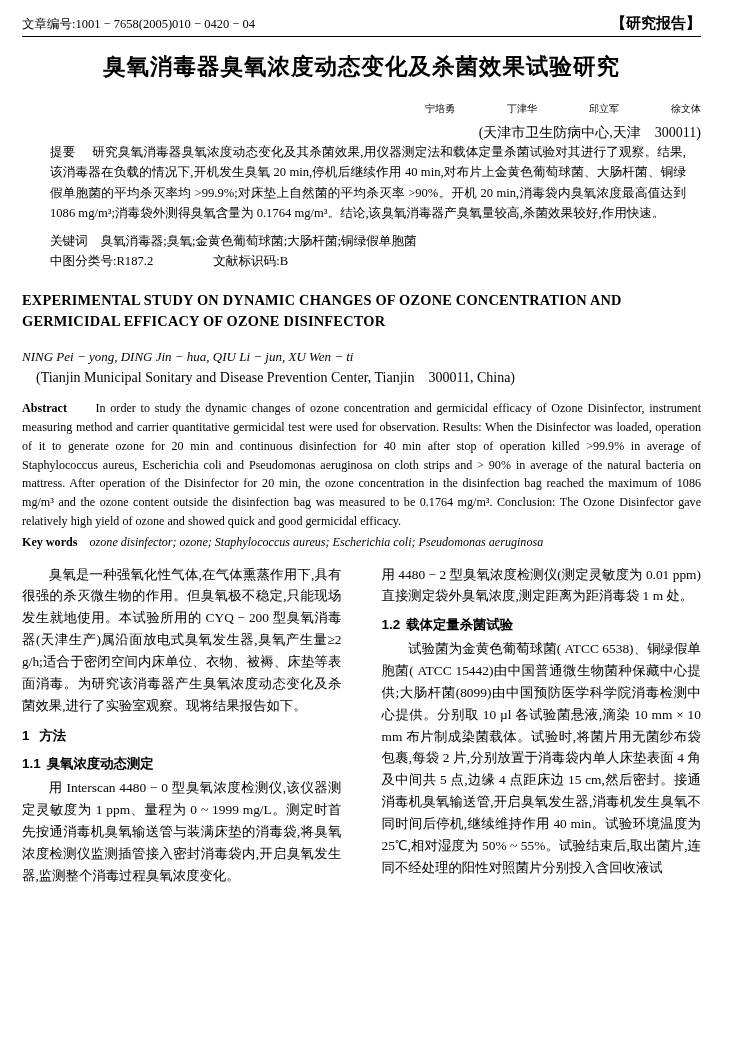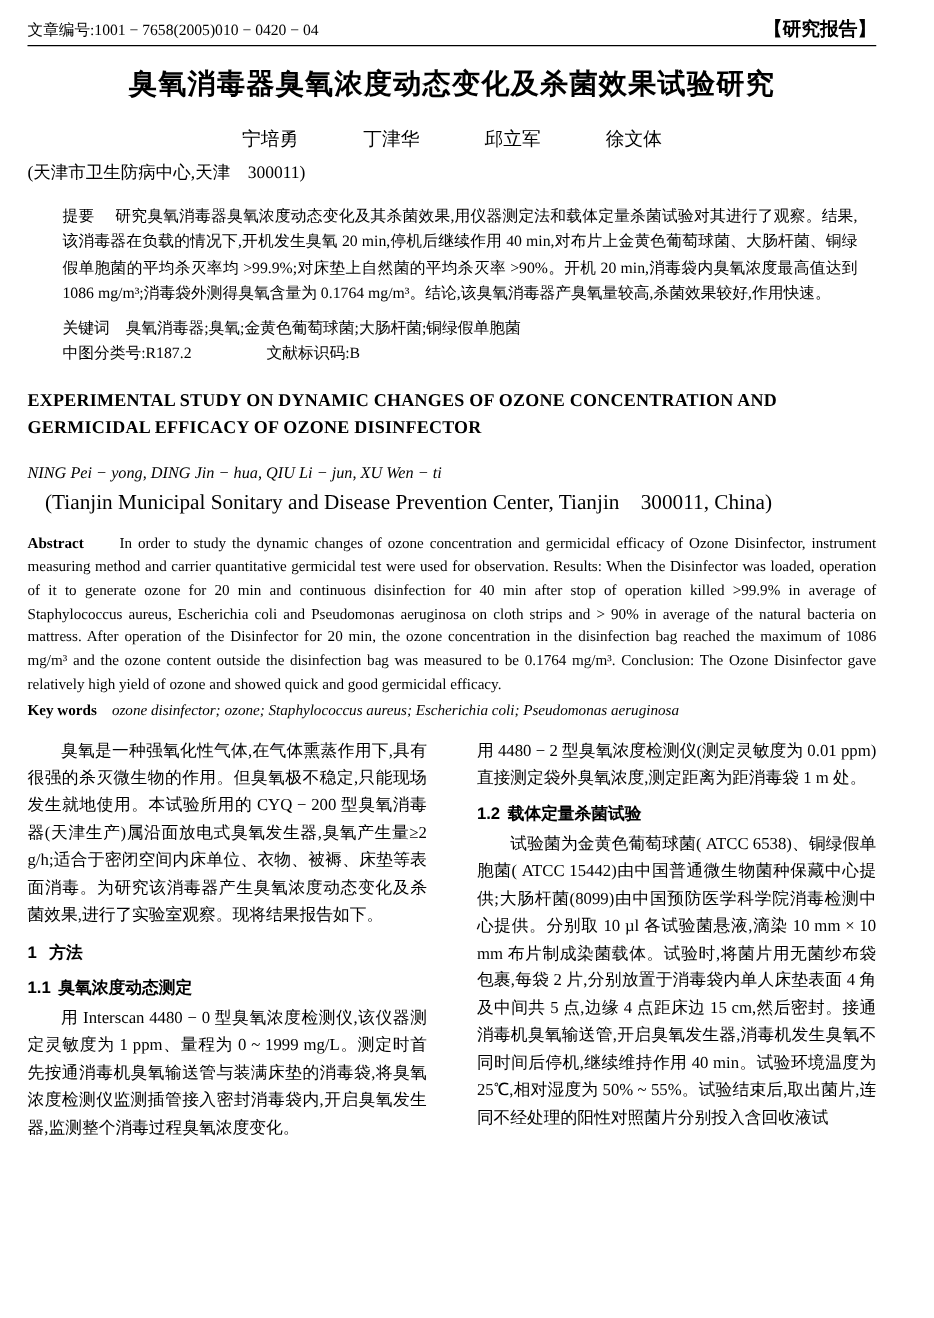--- a/index.html
+++ b/index.html
@@ -39,29 +39,29 @@
   .title{
     text-align:center;
     font-size:22.5px;
     font-weight:bold;
     letter-spacing:1px;
     margin:12px 0 20px 0;
     font-family:"Liberation Sans", sans-serif;
   }
   .authors{
     display:flex;
-    justify-content:center;
+    justify-content:flex-end;
     gap:52px;
-    font-size:15px;
+    font-size:10px;
     margin-bottom:8px;
   }
   .affil{
-    text-align:left;
+    text-align:right;
     font-size:14px;
-    margin-bottom:16px;
+    margin-bottom:0;
   }
   
   .abs-cn{
     font-size:12.6px;
     line-height:1.62;
     text-align:justify;
     margin:0 15px 0 28px;
     text-justify:inter-ideograph;
   }
   .abs-cn .lead{font-weight:normal;}
@@ -83,21 +83,21 @@
     line-height:1.45;
     margin:20px 0 0 0;
     letter-spacing:.2px;
   }
   .en-authors{
     font-size:13px;
     font-style:italic;
     margin:18px 0 0 0;
   }
   .en-affil{
-    font-size:17px;
+    font-size:14px;
     margin:4px 0 0 14px;
     font-family:Liberation Serif, serif;
   }
   .en-abs{
     font-size:12.1px;
     line-height:1.55;
     text-align:justify;
     margin:12px 0 0 0;
   }
   .en-abs b{font-weight:bold;}

